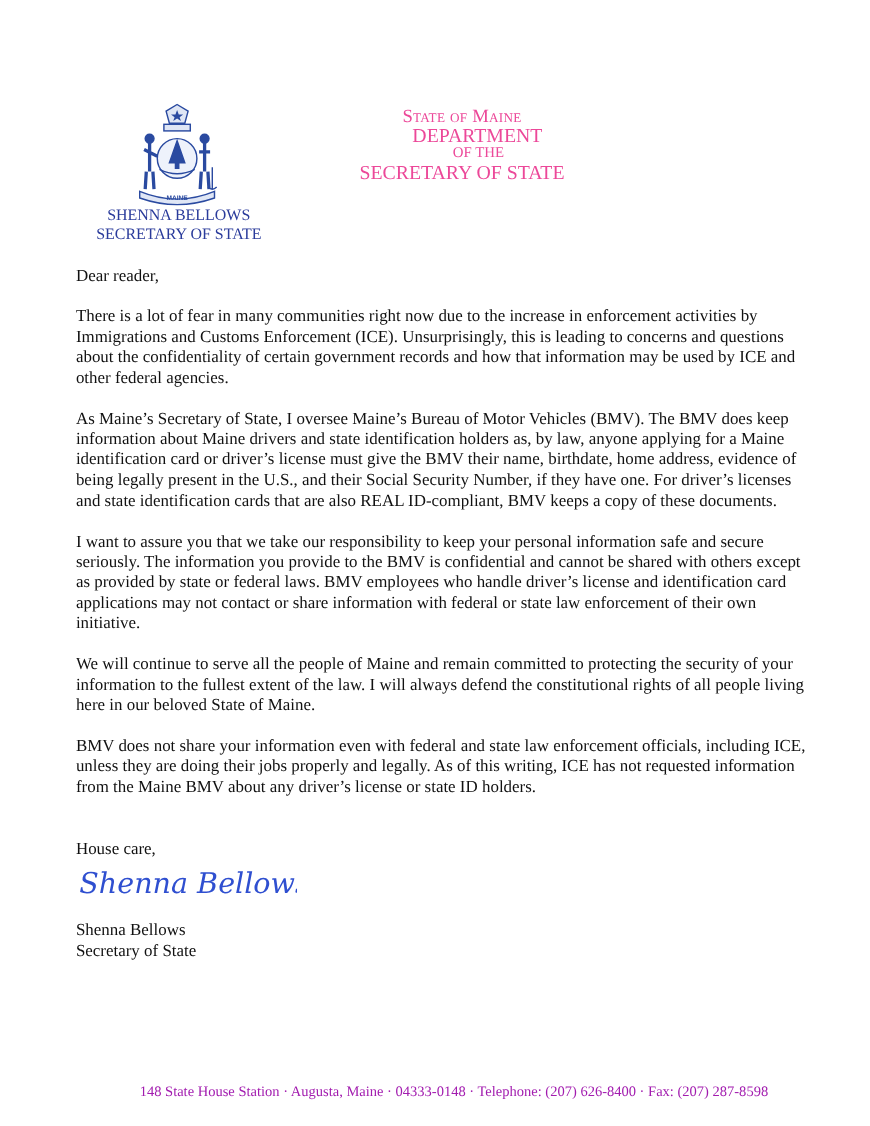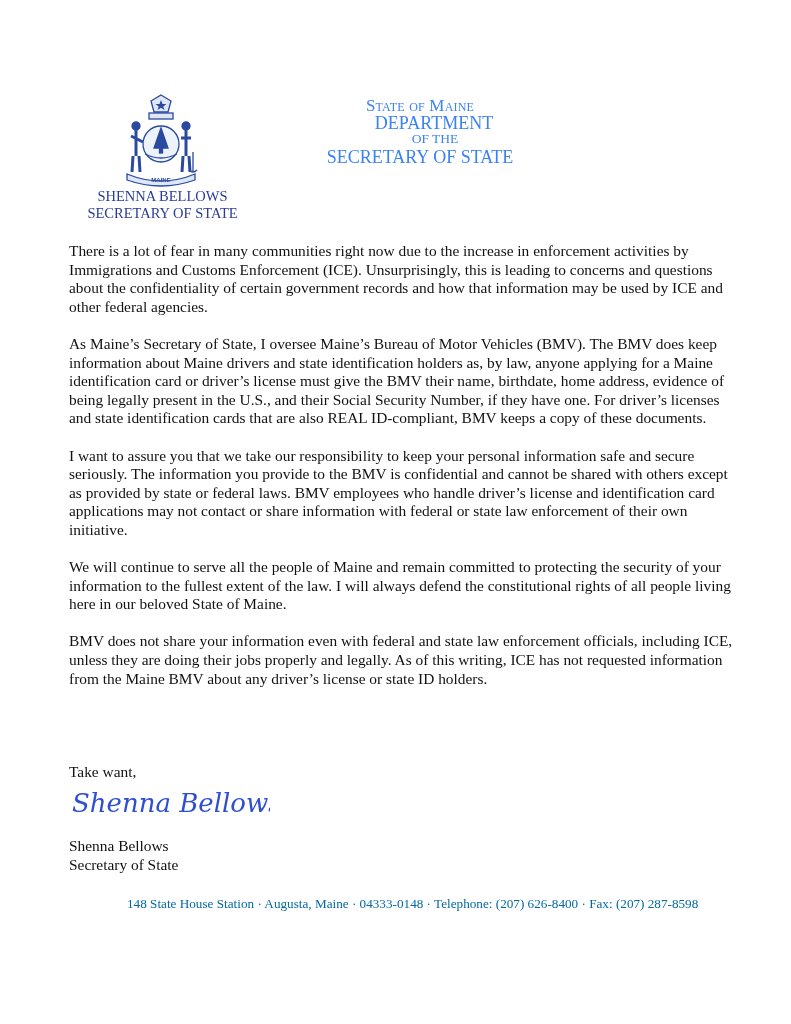--- a/index.html
+++ b/index.html
@@ -1,31 +1,31 @@
 <!DOCTYPE html>
 <html><head>
   <meta charset="utf-8">
   <style>
     html, body { margin: 0; padding: 0; background: #ffffff; }
     body { width: 791px; height: 1024px; position: relative; overflow: hidden;
       font-family: "Liberation Serif", serif; color: #111; }
     .seal { position: absolute; left: 121px; top: 92px; width: 80px; height: 96px; }
     .left-head { position: absolute; left: 70px; top: 188px; width: 185px; text-align: center;
       color: #2a3b9b; font-size: 14.5px; line-height: 17px; }
-    .right-head { position: absolute; left: 300px; top: 96px; width: 240px; text-align: center; color: #3b82f6; }
+    .right-head { position: absolute; left: 300px; top: 96px; width: 240px; text-align: center; color: #ec4899; }
     .rh1 { font-size: 17px; line-height: 20px; font-variant: small-caps; letter-spacing: 0.2px; }
     .rh2 { font-size: 18px; line-height: 15px; margin-left: 28px; }
     .rh3 { font-size: 13.5px; line-height: 15px; margin-left: 30px; }
     .rh4 { font-size: 18px; line-height: 22px; }
     .body { position: absolute; left: 69px; top: 242px; width: 665px; font-size: 15.4px; line-height: 18.6px; }
     .body p { margin: 0 0 18.6px 0; }
     .closing { position: absolute; left: 69px; top: 763px; font-size: 15.4px; line-height: 18.6px; }
     .signature { position: absolute; left: 70px; top: 782px; width: 200px; height: 40px; }
     .signer { position: absolute; left: 69px; top: 837px; font-size: 15.4px; line-height: 18.6px; }
-    .footer { position: absolute; left: 127px; top: 896px; font-size: 13.2px; color: #0369a1; white-space: nowrap; }
+    .footer { position: absolute; left: 127px; top: 984px; font-size: 13.2px; color: #a21caf; white-space: nowrap; }
   </style>
 </head>
 <body>
 
 <svg class="seal" viewBox="0 0 80 96">
   <g fill="none" stroke="#2a4aa0" stroke-width="1.3">
     <polygon points="40,3 50,9 47,20 33,20 30,9" fill="#dfe6f5"></polygon>
     <polygon points="40,8 41.5,12 45.5,12 42.3,14.5 43.5,18 40,15.8 36.5,18 37.7,14.5 34.5,12 38.5,12" fill="#2a4aa0" stroke="none"></polygon>
     <rect x="28" y="21" width="24" height="6" fill="#dfe6f5"></rect>
     <circle cx="40" cy="52" r="18" fill="#eef2fb"></circle>
@@ -48,28 +48,29 @@
 </div>
 
 <div class="right-head">
   <div class="rh1">State of Maine</div>
   <div class="rh2">DEPARTMENT</div>
   <div class="rh3">OF THE</div>
   <div class="rh4">SECRETARY OF STATE</div>
 </div>
 
 <div class="body">
+  <p>Dear reader,</p>
   <p>There is a lot of fear in many communities right now due to the increase in enforcement activities by Immigrations and Customs Enforcement (ICE). Unsurprisingly, this is leading to concerns and questions about the confidentiality of certain government records and how that information may be used by ICE and other federal agencies.</p>
   <p>As Maine’s Secretary of State, I oversee Maine’s Bureau of Motor Vehicles (BMV). The BMV does keep information about Maine drivers and state identification holders as, by law, anyone applying for a Maine identification card or driver’s license must give the BMV their name, birthdate, home address, evidence of being legally present in the U.S., and their Social Security Number, if they have one. For driver’s licenses and state identification cards that are also REAL ID-compliant, BMV keeps a copy of these documents.</p>
   <p>I want to assure you that we take our responsibility to keep your personal information safe and secure seriously. The information you provide to the BMV is confidential and cannot be shared with others except as provided by state or federal laws. BMV employees who handle driver’s license and identification card applications may not contact or share information with federal or state law enforcement of their own initiative.</p>
   <p>We will continue to serve all the people of Maine and remain committed to protecting the security of your information to the fullest extent of the law. I will always defend the constitutional rights of all people living here in our beloved State of Maine.</p>
   <p>BMV does not share your information even with federal and state law enforcement officials, including ICE, unless they are doing their jobs properly and legally. As of this writing, ICE has not requested information from the Maine BMV about any driver’s license or state ID holders.</p>
 </div>
 
-<div class="closing">Take want,</div>
+<div class="closing">House care,</div>
 
 <svg class="signature" viewBox="0 0 200 40">
   <text x="2" y="30" font-family="DejaVu Serif, serif" font-style="italic" font-size="26" fill="#2f4fd0">Shenna Bellows</text>
 </svg>
 
 <div class="signer">
   <div>Shenna Bellows</div>
   <div>Secretary of State</div>
 </div>
 

